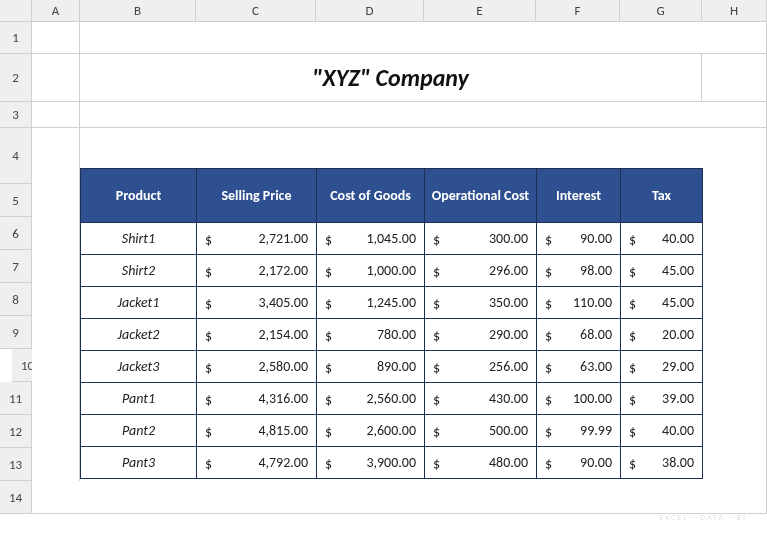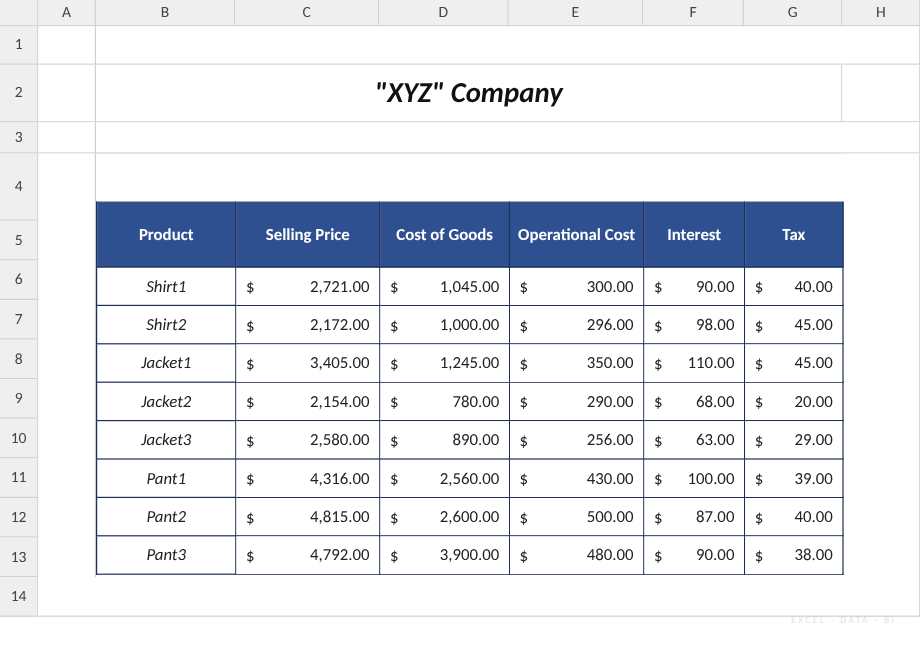--- a/index.html
+++ b/index.html
@@ -125,21 +125,21 @@
 
   <div class="row-header" style="left:0;top:22px;width:32px;height:32px;">1</div>
   <div class="row-header" style="left:0;top:54px;width:32px;height:48px;">2</div>
   <div class="row-header" style="left:0;top:102px;width:32px;height:26px;">3</div>
   <div class="row-header" style="left:0;top:128px;width:32px;height:56px;">4</div>
   <div class="row-header" style="left:0;top:184px;width:32px;height:33px;">5</div>
   <div class="row-header" style="left:0;top:217px;width:32px;height:33px;">6</div>
   <div class="row-header" style="left:0;top:250px;width:32px;height:33px;">7</div>
   <div class="row-header" style="left:0;top:283px;width:32px;height:33px;">8</div>
   <div class="row-header" style="left:0;top:316px;width:32px;height:33px;">9</div>
-  <div class="row-header" style="left:0;top:349px;width:32px;height:33px;">10</div>
+  <div class="row-header" style="left:12px;top:349px;width:32px;height:33px;">10</div>
   <div class="row-header" style="left:0;top:382px;width:32px;height:33px;">11</div>
   <div class="row-header" style="left:0;top:415px;width:32px;height:33px;">12</div>
   <div class="row-header" style="left:0;top:448px;width:32px;height:33px;">13</div>
   <div class="row-header" style="left:0;top:481px;width:32px;height:33px;">14</div>
 
   <div class="cell" style="left:32px;top:22px;width:48px;height:32px;"></div>
   <div class="cell" style="left:80px;top:22px;width:622px;height:32px;border-right:0;"></div>
   <div class="cell" style="left:702px;top:22px;width:65px;height:32px;"></div>
 
   <div class="cell" style="left:32px;top:54px;width:48px;height:48px;"></div>
@@ -223,21 +223,21 @@
             <td class="money">2,560.00</td>
             <td class="money">430.00</td>
             <td class="money">100.00</td>
             <td class="money">39.00</td>
           </tr>
           <tr>
             <td class="product">Pant2</td>
             <td class="money">4,815.00</td>
             <td class="money">2,600.00</td>
             <td class="money">500.00</td>
-            <td class="money">87.00</td>
+            <td class="money">99.99</td>
             <td class="money">40.00</td>
           </tr>
           <tr>
             <td class="product">Pant3</td>
             <td class="money">4,792.00</td>
             <td class="money">3,900.00</td>
             <td class="money">480.00</td>
             <td class="money">90.00</td>
             <td class="money">38.00</td>
           </tr>

